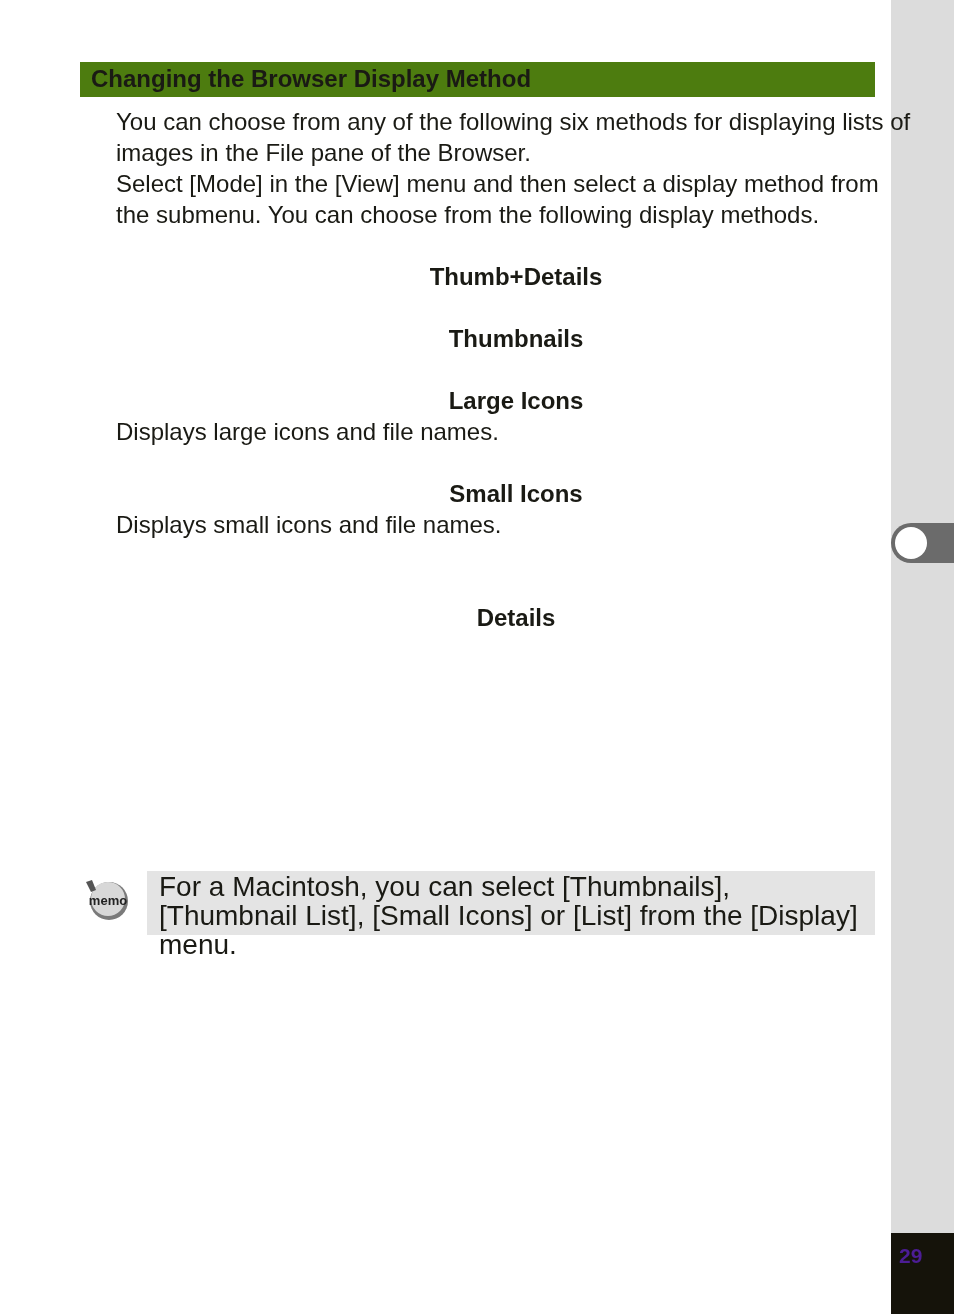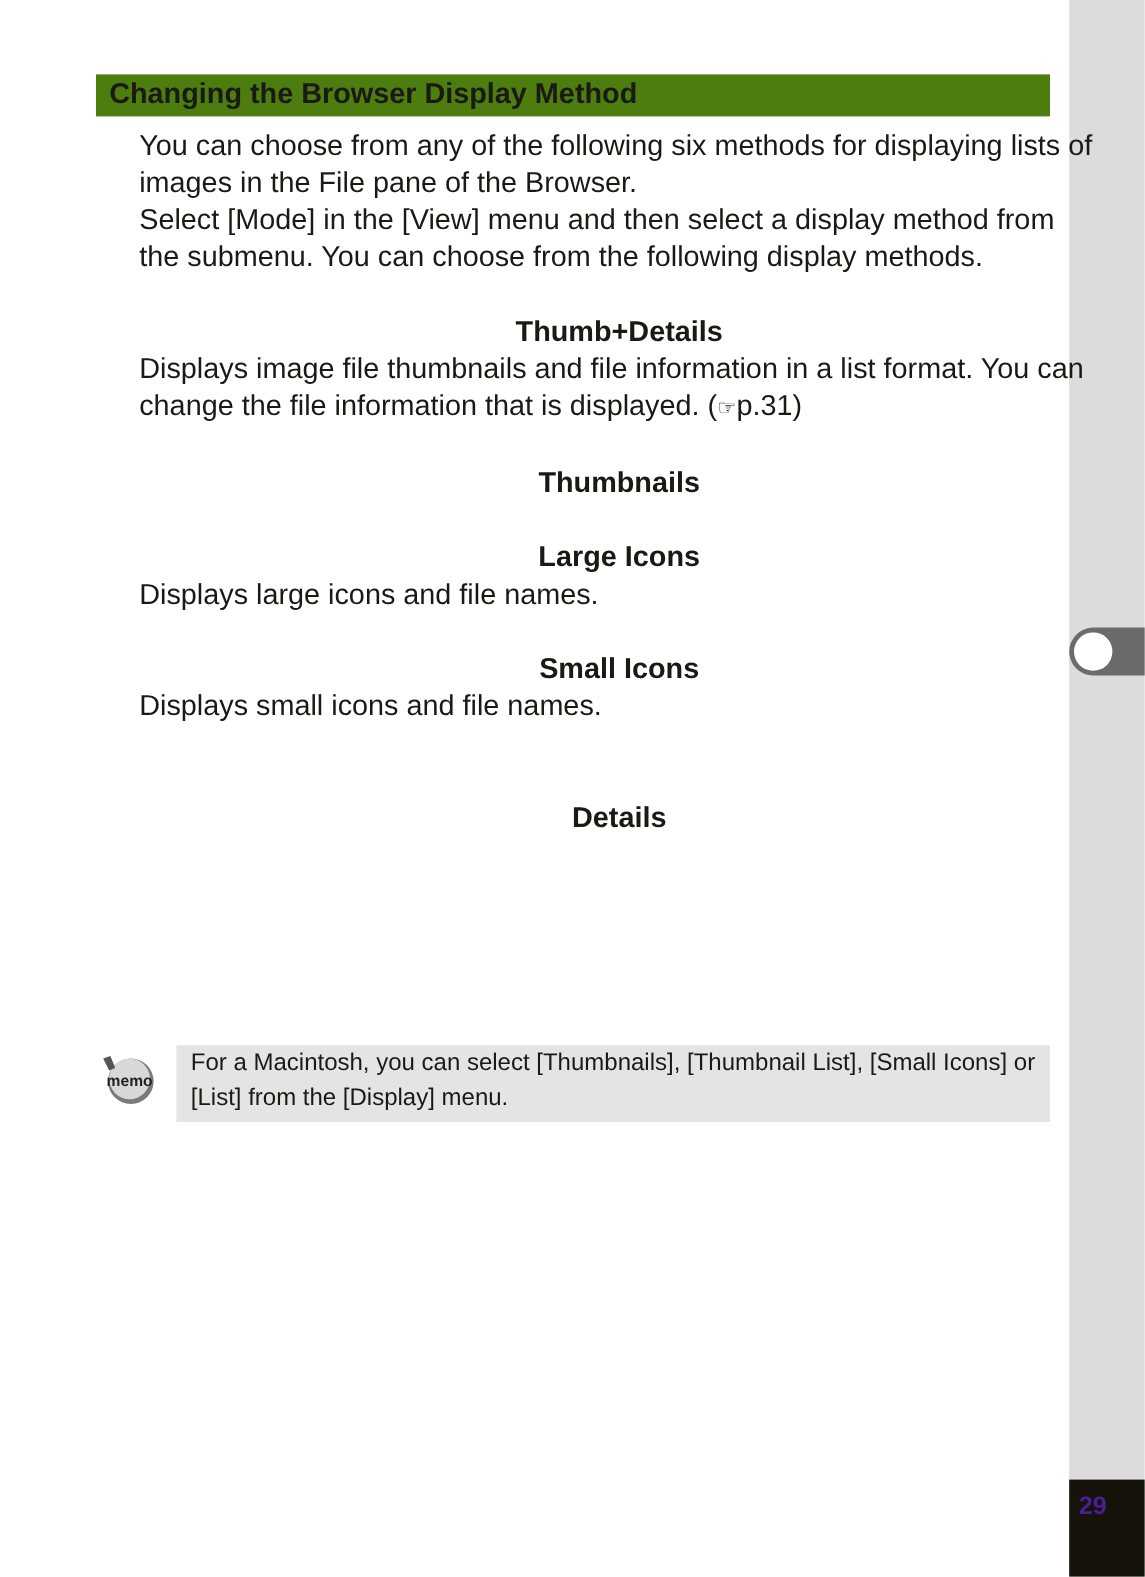--- a/index.html
+++ b/index.html
@@ -30,42 +30,41 @@
     }
     .content { position: absolute; left: 80px; top: 106px; width: 800px; font-size: 24px; line-height: 31px; margin-left: 36px; }
     .content p { margin: 0; }
     .gap { height: 31px; }
     .term { font-weight: bold; text-align: center; }
     .memo-icon {
       position: absolute; left: 84px; top: 880px; width: 46px; height: 42px;
     }
     .memo-box {
       position: absolute; left: 147px; top: 871px; width: 728px; height: 64px; background: #e4e4e4;
-      box-sizing: border-box; padding: 1px 12px; font-size: 20px; line-height: 29px;
+      box-sizing: border-box; padding: 1px 12px; font-size: 28px; line-height: 29px;
     }
     .ref { font-size: 18px; }
   </style>
 </head>
 <body>
 
 <div class="sidebar"></div>
 <div class="tab-marker"></div>
 <div class="tab-circle"></div>
 <div class="page-num-box"></div>
 <div class="page-num">29</div>
 
 <div class="section-title">Changing the Browser Display Method</div>
 
 <div class="content">
   <p>You can choose from any of the following six methods for displaying lists of images in the File pane of the Browser.</p>
   <p>Select [Mode] in the [View] menu and then select a display method from the submenu. You can choose from the following display methods.</p>
   <div class="gap"></div>
 
   <p class="term">Thumb+Details</p>
-  <p><span>Displays image file thumbnails and file information in a list format. You can change the file information that is displayed. (</span><span class="ref">☞</span><span>p.31)</span></p>
   <div class="gap"></div>
 
   <p class="term">Thumbnails</p>
   <div class="gap"></div>
 
   <p class="term">Large Icons</p>
   <p>Displays large icons and file names.</p>
   <div class="gap"></div>
 
   <p class="term">Small Icons</p>

